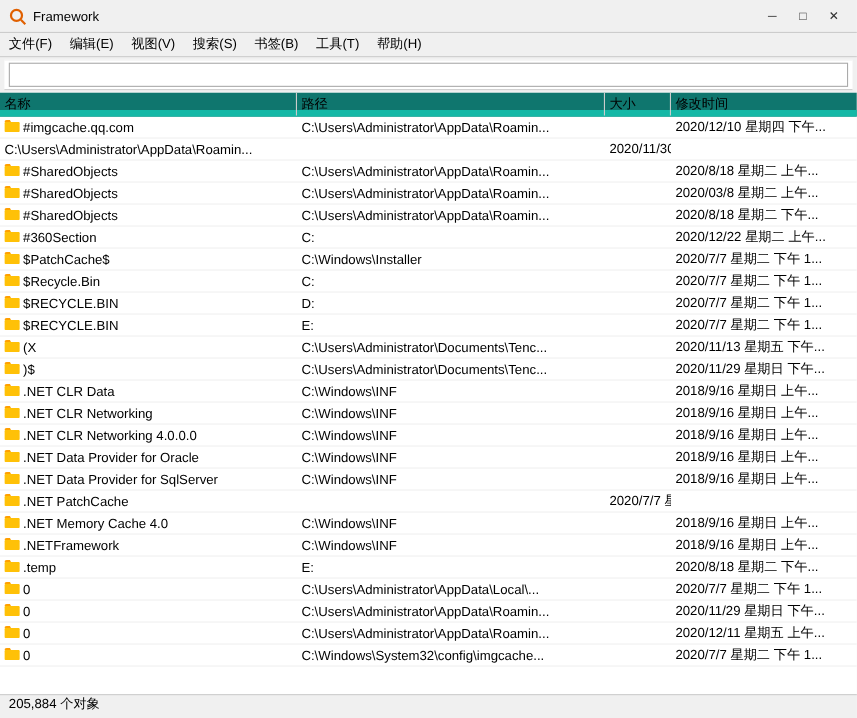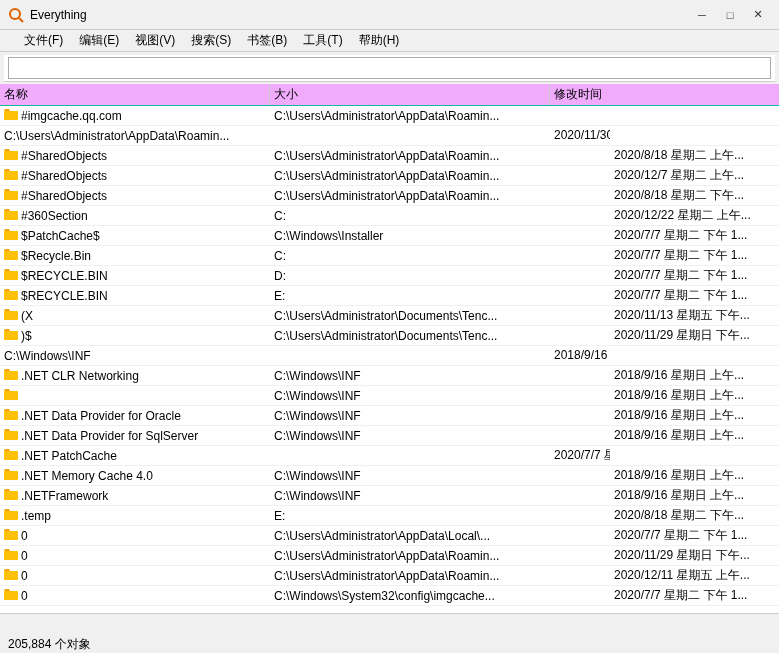--- a/index.html
+++ b/index.html
@@ -49,21 +49,21 @@
       display: flex;
       align-items: center;
       justify-content: center;
       color: #333;
     }
     .menu-bar {
       background: #f0f0f0;
       height: 22px;
       display: flex;
       align-items: center;
-      padding: 0 16px;
+      padding: 0 0;
       border-bottom: 1px solid #ccc;
     }
     .menu-item {
       padding: 2px 8px;
       cursor: pointer;
       font-size: 12px;
       color: #000;
     }
     .search-bar {
       background: #fff;
@@ -86,22 +86,22 @@
     .file-list-container {
       flex: 1;
       overflow: hidden;
       display: flex;
       flex-direction: column;
       background: #fff;
     }
     .list-header {
       display: grid;
       grid-template-columns: 270px 280px 60px 1fr;
-      background: #f0abfc;
-      border-bottom: 1px solid #14b8a6;
+      background: #0f766e;
+      border-bottom: 6px solid #14b8a6;
       height: 22px;
       align-items: center;
       padding: 0;
       flex-shrink: 0;
     }
     .list-header-cell {
       padding: 2px 4px;
       font-size: 12px;
       font-weight: normal;
       border-right: 1px solid #ccc;
@@ -133,44 +133,44 @@
       text-overflow: ellipsis;
       display: flex;
       align-items: center;
       gap: 3px;
     }
     .folder-icon-svg {
       width: 14px;
       height: 12px;
     }
     .status-bar {
-      height: 40px;
+      height: 22px;
       background: #f0f0f0;
       border-top: 1px solid #ccc;
       display: flex;
-      align-items: flex-end;
+      align-items: flex-start;
       padding: 0 8px;
       font-size: 12px;
       color: #000;
     }
     
     .list-body::-webkit-scrollbar { width: 14px; }
     .list-body::-webkit-scrollbar-track { background: #f0f0f0; }
     .list-body::-webkit-scrollbar-thumb { background: #bbb; border: 1px solid #999; }
   </style>
 </head>
 <body>
 
 <div class="title-bar">
   <div class="title-bar-left">
     <svg class="title-icon" viewBox="0 0 16 16">
       <circle cx="7" cy="7" r="5" fill="none" stroke="#e06000" stroke-width="2"></circle>
       <line x1="11" y1="11" x2="15" y2="15" stroke="#e06000" stroke-width="2"></line>
     </svg>
-    <span class="title-text">Everything</span>
+    <span class="title-text">Framework</span>
   </div>
   <div class="window-controls">
     <button class="win-btn">─</button>
     <button class="win-btn">□</button>
     <button class="win-btn close">✕</button>
   </div>
 </div>
 
 <div class="menu-bar">
 <div class="menu-item">文件(F)</div>
@@ -182,34 +182,36 @@
     <div class="menu-item">帮助(H)</div>
   </div>
 
 <div class="search-bar">
   <input class="search-input" type="text" style="">
 </div>
 
 <div class="file-list-container">
   <div class="list-header">
     <div class="list-header-cell">名称</div>
+    <div class="list-header-cell">路径</div>
     <div class="list-header-cell">大小</div>
     <div class="list-header-cell">修改时间</div>
   </div>
   <div class="list-body" id="list-body">
   <div class="list-row">
         <div class="list-cell">
           <span><svg class="folder-icon-svg" viewBox="0 0 14 12" fill="none" xmlns="http://www.w3.org/2000/svg">
       <rect x="0" y="3" width="14" height="9" rx="1" fill="#FFC107"></rect>
       <path d="M0 3 Q0 1 2 1 L5 1 L6 3 Z" fill="#FFA000"></path>
     </svg></span>
           <span>#imgcache.qq.com</span>
         </div>
         <div class="list-cell">C:\Users\Administrator\AppData\Roamin...</div>
         <div class="list-cell"></div>
+        <div class="list-cell">2020/12/10 星期四 下午...</div>
       </div>
       <div class="list-row">
         <div class="list-cell">C:\Users\Administrator\AppData\Roamin...</div>
         <div class="list-cell"></div>
         <div class="list-cell">2020/11/30 星期二 上午...</div>
       </div>
       <div class="list-row">
         <div class="list-cell">
           <span><svg class="folder-icon-svg" viewBox="0 0 14 12" fill="none" xmlns="http://www.w3.org/2000/svg">
       <rect x="0" y="3" width="14" height="9" rx="1" fill="#FFC107"></rect>
@@ -224,21 +226,21 @@
       <div class="list-row">
         <div class="list-cell">
           <span><svg class="folder-icon-svg" viewBox="0 0 14 12" fill="none" xmlns="http://www.w3.org/2000/svg">
       <rect x="0" y="3" width="14" height="9" rx="1" fill="#FFC107"></rect>
       <path d="M0 3 Q0 1 2 1 L5 1 L6 3 Z" fill="#FFA000"></path>
     </svg></span>
           <span>#SharedObjects</span>
         </div>
         <div class="list-cell">C:\Users\Administrator\AppData\Roamin...</div>
         <div class="list-cell"></div>
-        <div class="list-cell">2020/12/7 星期二 上午...</div>
+        <div class="list-cell">2020/03/8 星期二 上午...</div>
       </div>
       <div class="list-row">
         <div class="list-cell">
           <span><svg class="folder-icon-svg" viewBox="0 0 14 12" fill="none" xmlns="http://www.w3.org/2000/svg">
       <rect x="0" y="3" width="14" height="9" rx="1" fill="#FFC107"></rect>
       <path d="M0 3 Q0 1 2 1 L5 1 L6 3 Z" fill="#FFA000"></path>
     </svg></span>
           <span>#SharedObjects</span>
         </div>
         <div class="list-cell">C:\Users\Administrator\AppData\Roamin...</div>
@@ -323,20 +325,27 @@
       <rect x="0" y="3" width="14" height="9" rx="1" fill="#FFC107"></rect>
       <path d="M0 3 Q0 1 2 1 L5 1 L6 3 Z" fill="#FFA000"></path>
     </svg></span>
           <span>)$</span>
         </div>
         <div class="list-cell">C:\Users\Administrator\Documents\Tenc...</div>
         <div class="list-cell"></div>
         <div class="list-cell">2020/11/29 星期日 下午...</div>
       </div>
       <div class="list-row">
+        <div class="list-cell">
+          <span><svg class="folder-icon-svg" viewBox="0 0 14 12" fill="none" xmlns="http://www.w3.org/2000/svg">
+      <rect x="0" y="3" width="14" height="9" rx="1" fill="#FFC107"></rect>
+      <path d="M0 3 Q0 1 2 1 L5 1 L6 3 Z" fill="#FFA000"></path>
+    </svg></span>
+          <span>.NET CLR Data</span>
+        </div>
         <div class="list-cell">C:\Windows\INF</div>
         <div class="list-cell"></div>
         <div class="list-cell">2018/9/16 星期日 上午...</div>
       </div>
       <div class="list-row">
         <div class="list-cell">
           <span><svg class="folder-icon-svg" viewBox="0 0 14 12" fill="none" xmlns="http://www.w3.org/2000/svg">
       <rect x="0" y="3" width="14" height="9" rx="1" fill="#FFC107"></rect>
       <path d="M0 3 Q0 1 2 1 L5 1 L6 3 Z" fill="#FFA000"></path>
     </svg></span>
@@ -345,20 +354,21 @@
         <div class="list-cell">C:\Windows\INF</div>
         <div class="list-cell"></div>
         <div class="list-cell">2018/9/16 星期日 上午...</div>
       </div>
       <div class="list-row">
         <div class="list-cell">
           <span><svg class="folder-icon-svg" viewBox="0 0 14 12" fill="none" xmlns="http://www.w3.org/2000/svg">
       <rect x="0" y="3" width="14" height="9" rx="1" fill="#FFC107"></rect>
       <path d="M0 3 Q0 1 2 1 L5 1 L6 3 Z" fill="#FFA000"></path>
     </svg></span>
+          <span>.NET CLR Networking 4.0.0.0</span>
         </div>
         <div class="list-cell">C:\Windows\INF</div>
         <div class="list-cell"></div>
         <div class="list-cell">2018/9/16 星期日 上午...</div>
       </div>
       <div class="list-row">
         <div class="list-cell">
           <span><svg class="folder-icon-svg" viewBox="0 0 14 12" fill="none" xmlns="http://www.w3.org/2000/svg">
       <rect x="0" y="3" width="14" height="9" rx="1" fill="#FFC107"></rect>
       <path d="M0 3 Q0 1 2 1 L5 1 L6 3 Z" fill="#FFA000"></path>

